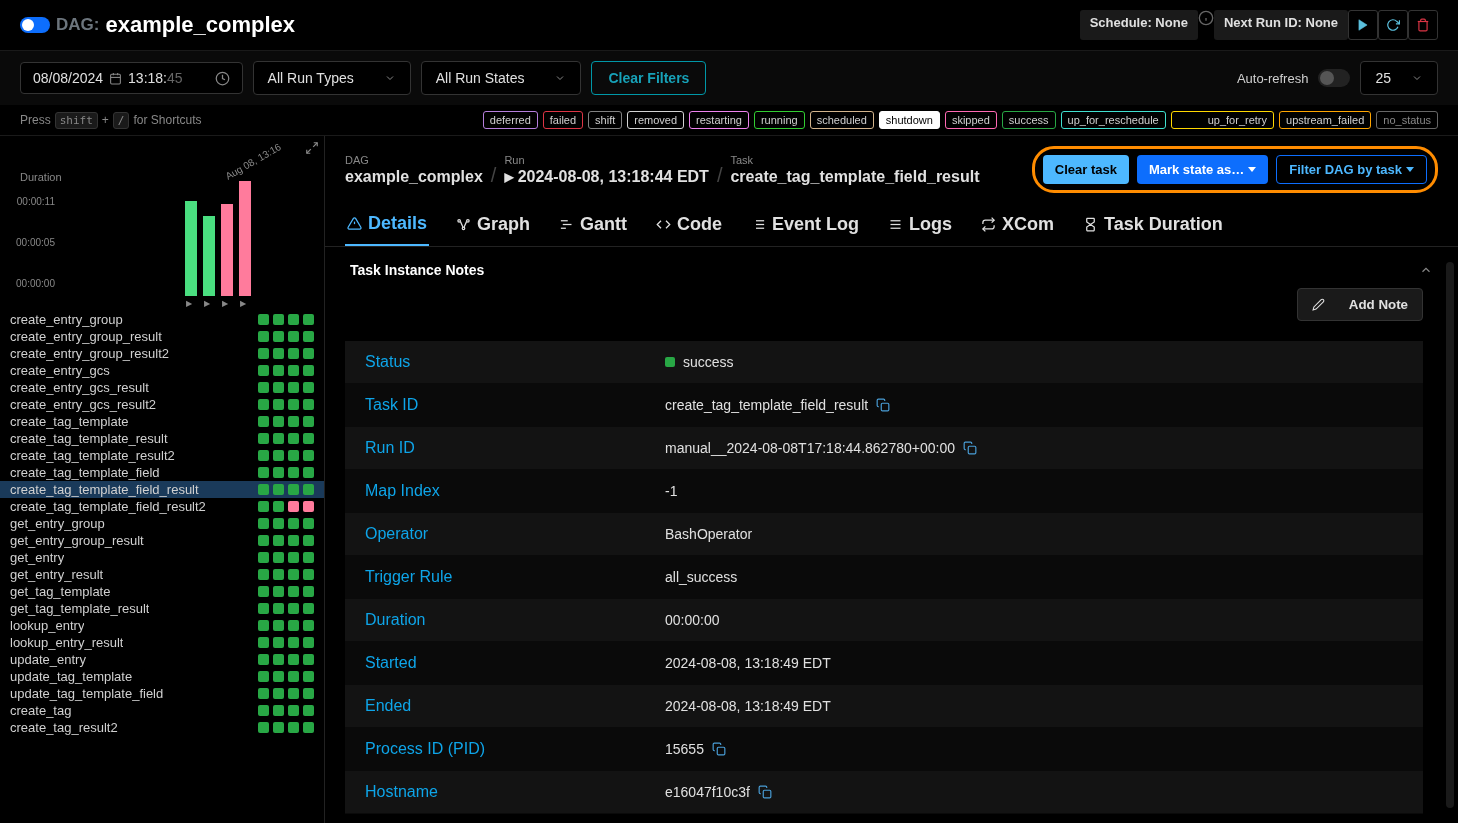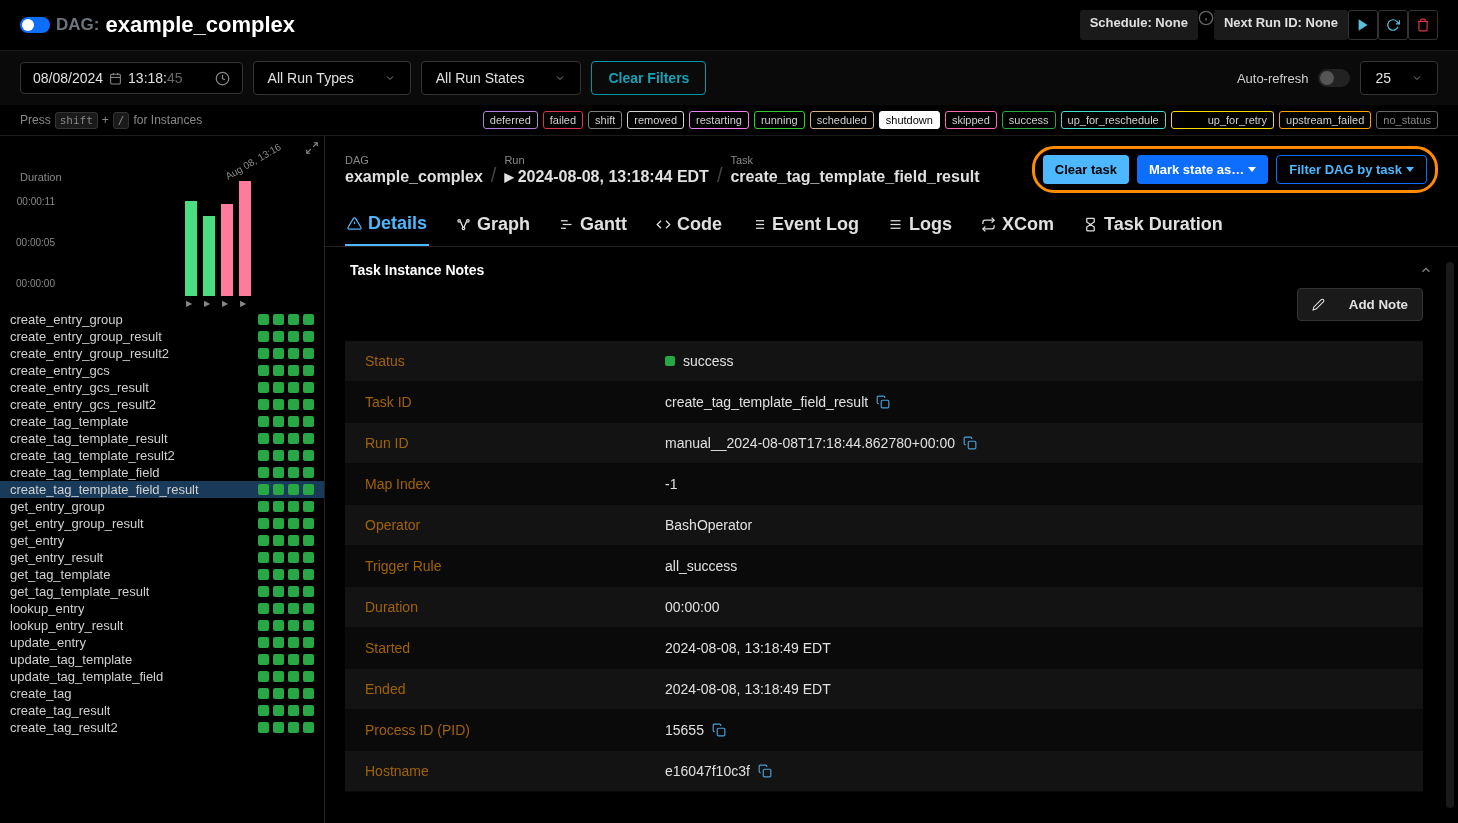--- a/index.html
+++ b/index.html
@@ -87,21 +87,21 @@
 .sub-link { color: #4db8ff; font-weight: 600; font-size: 13px; cursor: pointer; }
 .notes-header { display: flex; justify-content: space-between; align-items: center; margin-bottom: 10px; padding: 0 5px; }
 .notes-title { font-weight: 700; font-size: 14px; color: #fff; }
 .add-note-row { display: flex; justify-content: flex-end; margin-bottom: 20px; padding-right: 15px; }
 .add-note-btn { background: #1a1a1a; border: 1px solid #333; color: #e0e0e0; padding: 8px 14px; border-radius: 4px; display: flex; align-items: center; gap: 24px; font-weight: 600; cursor: pointer; }
 
 .detail-table { background: #0d0d0d; border-radius: 4px; margin-right: 15px; }
 .detail-row { display: flex; padding: 12px 20px; border-bottom: 1px solid #0a0a0a; }
 .detail-row:nth-child(odd) { background: #131313; }
 .detail-row:nth-child(even) { background: #0a0a0a; }
-.detail-key { width: 300px; color: #a16207; font-size: 14px; }
+.detail-key { width: 300px; color: #0ea5e9; font-size: 16px; }
 .detail-val { flex: 1; color: #e0e0e0; font-size: 14px; display: flex; align-items: center; gap: 8px; }
 .status-dot { width: 10px; height: 10px; border-radius: 2px; display: inline-block; }
 .copy-icon { color: #4a9fd8; cursor: pointer; display: inline-flex; }
 
 svg { display: block; }
 </style>
 </head>
 <body>
 
 <div class="app">
@@ -184,21 +184,21 @@
       </div>
     </div>
   </div>
 
   <div class="legendrow">
     <div class="shortcuts">
       <span>Press</span>
       <span class="kbd">shift</span>
       <span>+</span>
       <span class="kbd">/</span>
-      <span>for Instances</span>
+      <span>for Shortcuts</span>
     </div>
     <div class="status-legend" id="status-legend">
         <span class="status-chip" style="border-color: rgb(181, 126, 220); color: rgb(208, 208, 208);">deferred</span>
         <span class="status-chip" style="border-color: rgb(220, 53, 69); color: rgb(208, 208, 208);">failed</span>
         <span class="status-chip" style="border-color: rgb(128, 128, 128); color: rgb(208, 208, 208);">shift</span>
         <span class="status-chip" style="border-color: rgb(211, 211, 211); color: rgb(208, 208, 208);">removed</span>
         <span class="status-chip" style="border-color: rgb(238, 130, 238); color: rgb(208, 208, 208);">restarting</span>
         <span class="status-chip" style="border-color: rgb(50, 205, 50); color: rgb(208, 208, 208);">running</span>
         <span class="status-chip" style="border-color: rgb(210, 180, 140); color: rgb(208, 208, 208);">scheduled</span>
         <span class="status-chip" style="border-color: rgb(255, 255, 255); color: rgb(0, 0, 0); background: rgb(255, 255, 255);">shutdown</span>
@@ -343,20 +343,29 @@
           <div class="task-row selected">
             <span class="task-name">create_tag_template_field_result</span>
             <div class="task-cells">
               <div class="task-cell" style="background: rgb(40, 167, 69);"></div>
               <div class="task-cell" style="background: rgb(40, 167, 69);"></div>
               <div class="task-cell" style="background: rgb(40, 167, 69);"></div>
               <div class="task-cell" style="background: rgb(40, 167, 69);"></div>
             </div>
           </div>
           <div class="task-row">
+            <span class="task-name">create_tag_template_field_result2</span>
+            <div class="task-cells">
+              <div class="task-cell" style="background: rgb(40, 167, 69);"></div>
+              <div class="task-cell" style="background: rgb(40, 167, 69);"></div>
+              <div class="task-cell" style="background: rgb(255, 123, 156);"></div>
+              <div class="task-cell" style="background: rgb(255, 123, 156);"></div>
+            </div>
+          </div>
+          <div class="task-row">
             <span class="task-name">get_entry_group</span>
             <div class="task-cells">
               <div class="task-cell" style="background: rgb(40, 167, 69);"></div>
               <div class="task-cell" style="background: rgb(40, 167, 69);"></div>
               <div class="task-cell" style="background: rgb(40, 167, 69);"></div>
               <div class="task-cell" style="background: rgb(40, 167, 69);"></div>
             </div>
           </div>
           <div class="task-row">
             <span class="task-name">get_entry_group_result</span>
@@ -443,29 +452,20 @@
             <span class="task-name">update_tag_template_field</span>
             <div class="task-cells">
               <div class="task-cell" style="background: rgb(40, 167, 69);"></div>
               <div class="task-cell" style="background: rgb(40, 167, 69);"></div>
               <div class="task-cell" style="background: rgb(40, 167, 69);"></div>
               <div class="task-cell" style="background: rgb(40, 167, 69);"></div>
             </div>
           </div>
           <div class="task-row">
             <span class="task-name">create_tag</span>
-            <div class="task-cells">
-              <div class="task-cell" style="background: rgb(40, 167, 69);"></div>
-              <div class="task-cell" style="background: rgb(40, 167, 69);"></div>
-              <div class="task-cell" style="background: rgb(40, 167, 69);"></div>
-              <div class="task-cell" style="background: rgb(40, 167, 69);"></div>
-            </div>
-          </div>
-          <div class="task-row">
-            <span class="task-name">create_tag_result</span>
             <div class="task-cells">
               <div class="task-cell" style="background: rgb(40, 167, 69);"></div>
               <div class="task-cell" style="background: rgb(40, 167, 69);"></div>
               <div class="task-cell" style="background: rgb(40, 167, 69);"></div>
               <div class="task-cell" style="background: rgb(40, 167, 69);"></div>
             </div>
           </div>
           <div class="task-row">
             <span class="task-name">create_tag_result2</span>
             <div class="task-cells">

